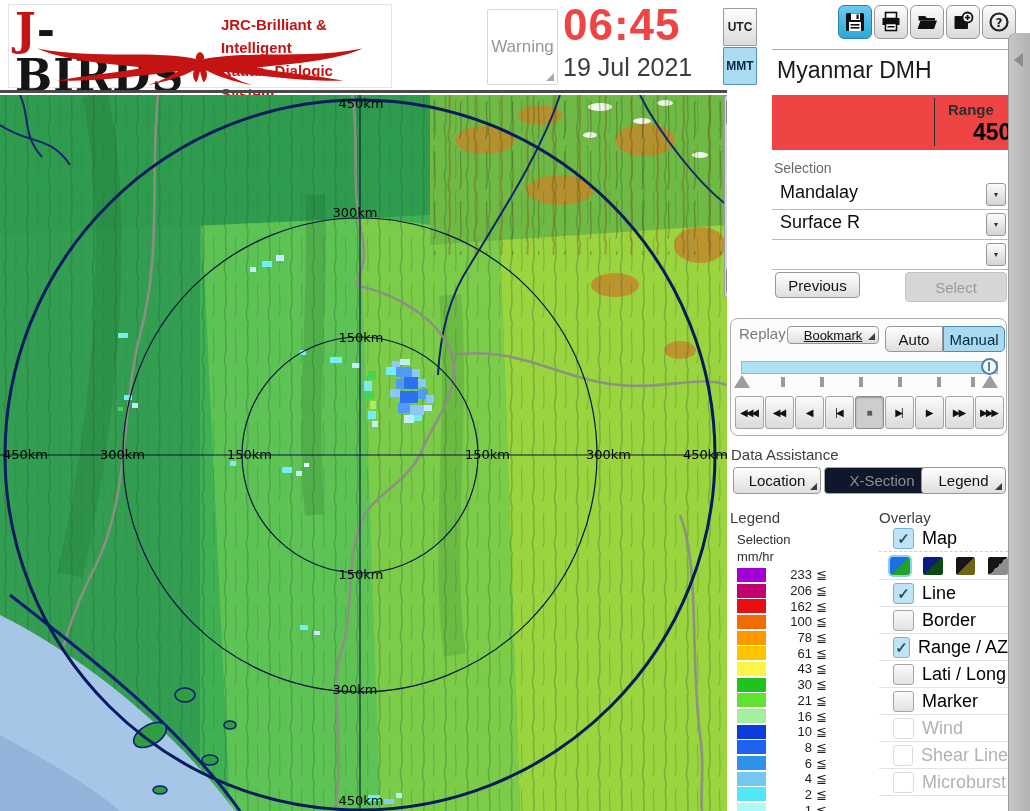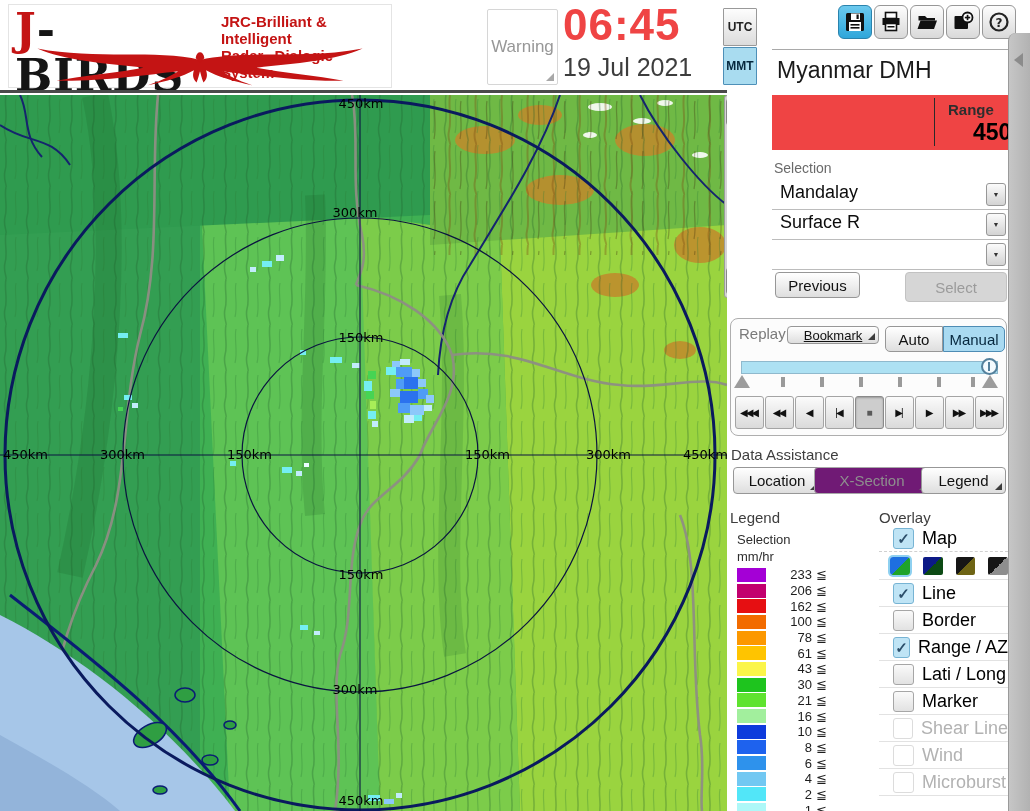--- a/index.html
+++ b/index.html
@@ -6,21 +6,21 @@
   html,body { width:1030px; height:811px; overflow:hidden; background:#fff;
     font-family:"Liberation Sans", sans-serif; }
 
   
   #header { position:absolute; left:0; top:0; width:1030px; height:91px; background:#fff; }
   #logo { position:absolute; left:8px; top:4px; width:384px; height:84px; background:#fff;
           border:1px solid #e4e4e4; }
   #logo-title-row { position:absolute; left:6px; top:2px; display:flex; align-items:flex-start; }
   #logo-title { font-family:"DejaVu Serif", serif; font-weight:bold; font-size:44px; line-height:46px; letter-spacing:1px; color:#151515; }
   #logo-title .j { color:#c41414; }
-  #logo-sub { margin-left:8px; padding-top:6px; color:#c41414; font-weight:bold; font-size:15px; line-height:17px; font-style:normal; }
+  #logo-sub { margin-left:8px; padding-top:6px; color:#c41414; font-weight:bold; font-size:15px; line-height:23px; font-style:normal; }
   #logo-sub .l2 { word-spacing:7px; }
   #eagle { position:absolute; left:4px; bottom:1px; width:374px; height:40px; }
 
   #warning-btn { position:absolute; left:487px; top:9px; width:71px; height:76px; background:#fff;
     border:1px solid #d6d6d6; border-radius:2px; color:#979797; font-size:17px;
     display:flex; align-items:center; justify-content:center; }
   #warning-btn::after { content:""; position:absolute; right:3px; bottom:3px;
     border-left:8px solid transparent; border-bottom:8px solid #a8a8a8; }
 
   #clock-time { position:absolute; left:563px; top:0px; font-size:44px; font-weight:bold; color:#ef4444; letter-spacing:1px;text-align:right; }
@@ -103,21 +103,21 @@
   #playback { position:absolute; left:4px; top:77px; width:269px; height:33px; display:flex; gap:1px; }
   .pb { flex:1; border:1px solid #a4a4a4; border-radius:3px; background:linear-gradient(#fbfbfb,#dadada);
     font-size:10px; color:#111; display:flex; align-items:center; justify-content:center;
     letter-spacing:-2px; padding-right:2px; }
   .pb.pressed { background:#cdcdcd; border-color:#8a8a8a; color:#5a5a5a; box-shadow:inset 0 1px 2px rgba(0,0,0,.25); }
 
   
   #da-label { position:absolute; left:4px; top:356px; font-size:15px; color:#3e3e3e; }
   .dabtn { position:absolute; top:377px; height:27px; font-size:15px; }
   #loc-btn { left:6px; width:88px; }
-  #xsec-btn { left:87px; width:116px; background:#701a75; border-color:#a8a8a8; color:#8e8e8e; }
+  #xsec-btn { left:97px; width:116px; background:#0f172a; border-color:#a8a8a8; color:#8e8e8e; }
   #xsec-btn::after { border-bottom-color:#6e6e6e; }
   #track-btn { left:194px; width:85px; }
 
   
   #legend-label { position:absolute; left:3px; top:419px; font-size:15px; color:#3e3e3e; }
   #rainfall-l1 { position:absolute; left:10px; top:442px; font-size:13px; color:#2e2e2e; }
   #rainfall-l2 { position:absolute; left:10px; top:459px; font-size:13px; color:#2e2e2e; }
   #legend-rows { position:absolute; left:8px; top:477px; width:110px; }
   .lg-row { display:flex; align-items:center; height:15.7px; }
   .sw { width:29px; height:14px; margin-left:2px; }
@@ -564,25 +564,25 @@
     <div class="ov-row unchecked">
       <span class="cb"></span>
       <span class="ov-lab">Lati / Long</span>
     </div>
     <div class="ov-row unchecked">
       <span class="cb"></span>
       <span class="ov-lab">Marker</span>
     </div>
     <div class="ov-row disabled">
       <span class="cb"></span>
-      <span class="ov-lab">Shear Line</span>
+      <span class="ov-lab">Wind</span>
     </div>
     <div class="ov-row disabled">
       <span class="cb"></span>
-      <span class="ov-lab">Wind</span>
+      <span class="ov-lab">Shear Line</span>
     </div>
     <div class="ov-row disabled">
       <span class="cb"></span>
       <span class="ov-lab">Microburst</span>
     </div>
   </div>
 </div>
 
 <div id="right-strip">
   <div id="collapse-tri"></div>

